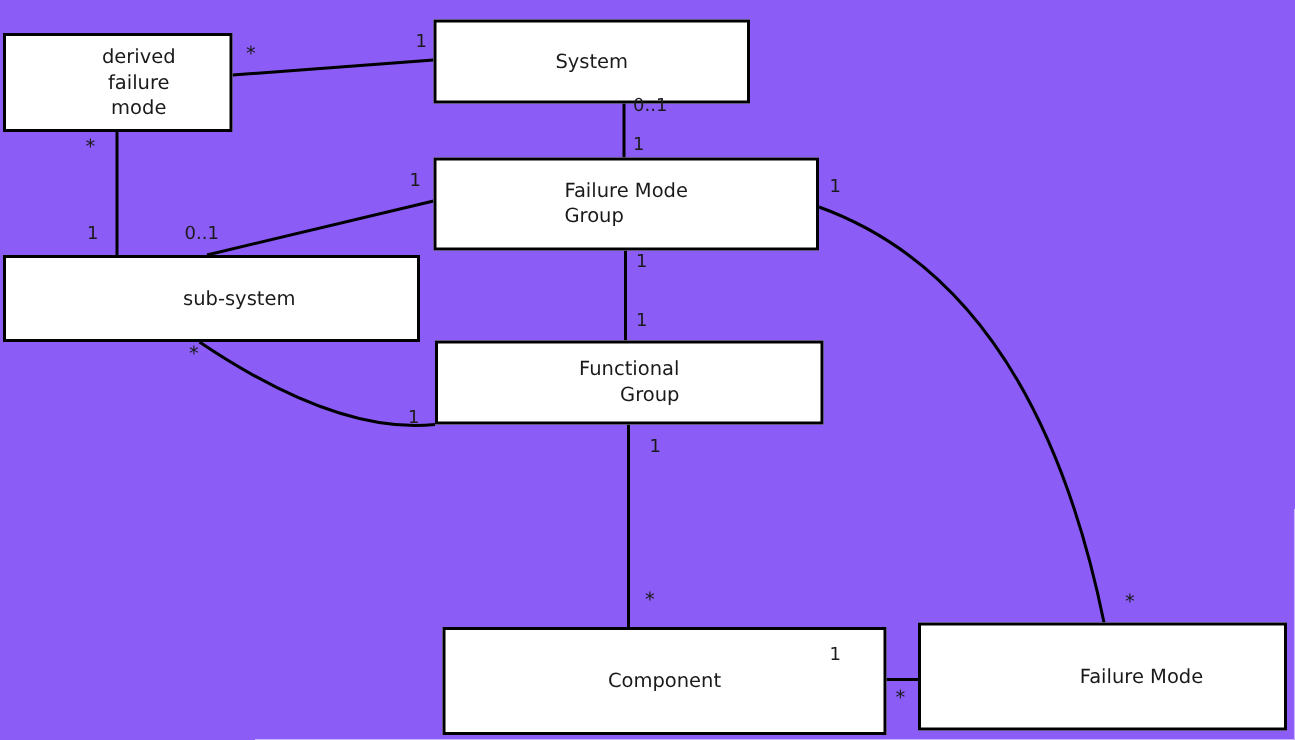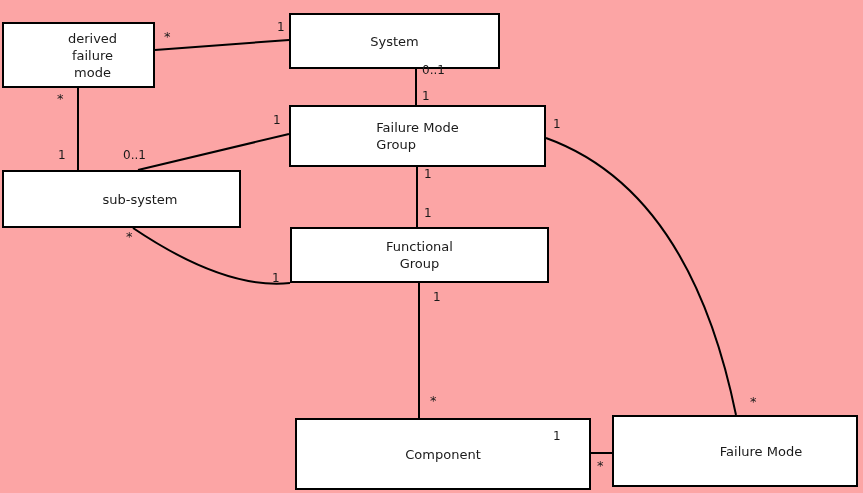--- a/index.html
+++ b/index.html
@@ -8,21 +8,21 @@
     padding: 0;
     background: #ffffff;
   }
   body {
     font-family: "DejaVu Sans", sans-serif;
   }
   #diagram-canvas {
     position: relative;
     width: 863px;
     height: 493px;
-    background: #fca5a5;
+    background: #8b5cf6;
     overflow: hidden;
   }
   #edge-layer {
     position: absolute;
     left: 0;
     top: 0;
     width: 863px;
     height: 493px;
     pointer-events: none;
   }
@@ -97,26 +97,26 @@
 
   <div class="uml-box" style="left:289px; top:13px; width:211px; height:56px;">
     <span class="uml-box-label">System</span>
   </div>
 
   <div class="uml-box" style="left:289px; top:105px; width:257px; height:62px;">
     <span class="uml-box-label" style="text-align:left;">Failure Mode
 Group</span>
   </div>
 
-  <div class="uml-box" style="left:2px; top:170px; width:239px; height:58px;padding-left:37px;">
+  <div class="uml-box" style="left:2px; top:170px; width:278px; height:58px;padding-left:37px;">
     <span class="uml-box-label">sub-system</span>
   </div>
 
   <div class="uml-box" style="left:290px; top:227px; width:259px; height:56px;">
-    <span class="uml-box-label" style="text-align:center;">Functional
+    <span class="uml-box-label" style="text-align:right;">Functional
 Group</span>
   </div>
 
   <div class="uml-box" style="left:295px; top:418px; width:296px; height:72px;">
     <span class="uml-box-label">Component</span>
   </div>
 
   <div class="uml-box" style="left:612px; top:415px; width:246px; height:72px;">
     <span class="uml-box-label shift-right-lg">Failure Mode</span>
   </div>

